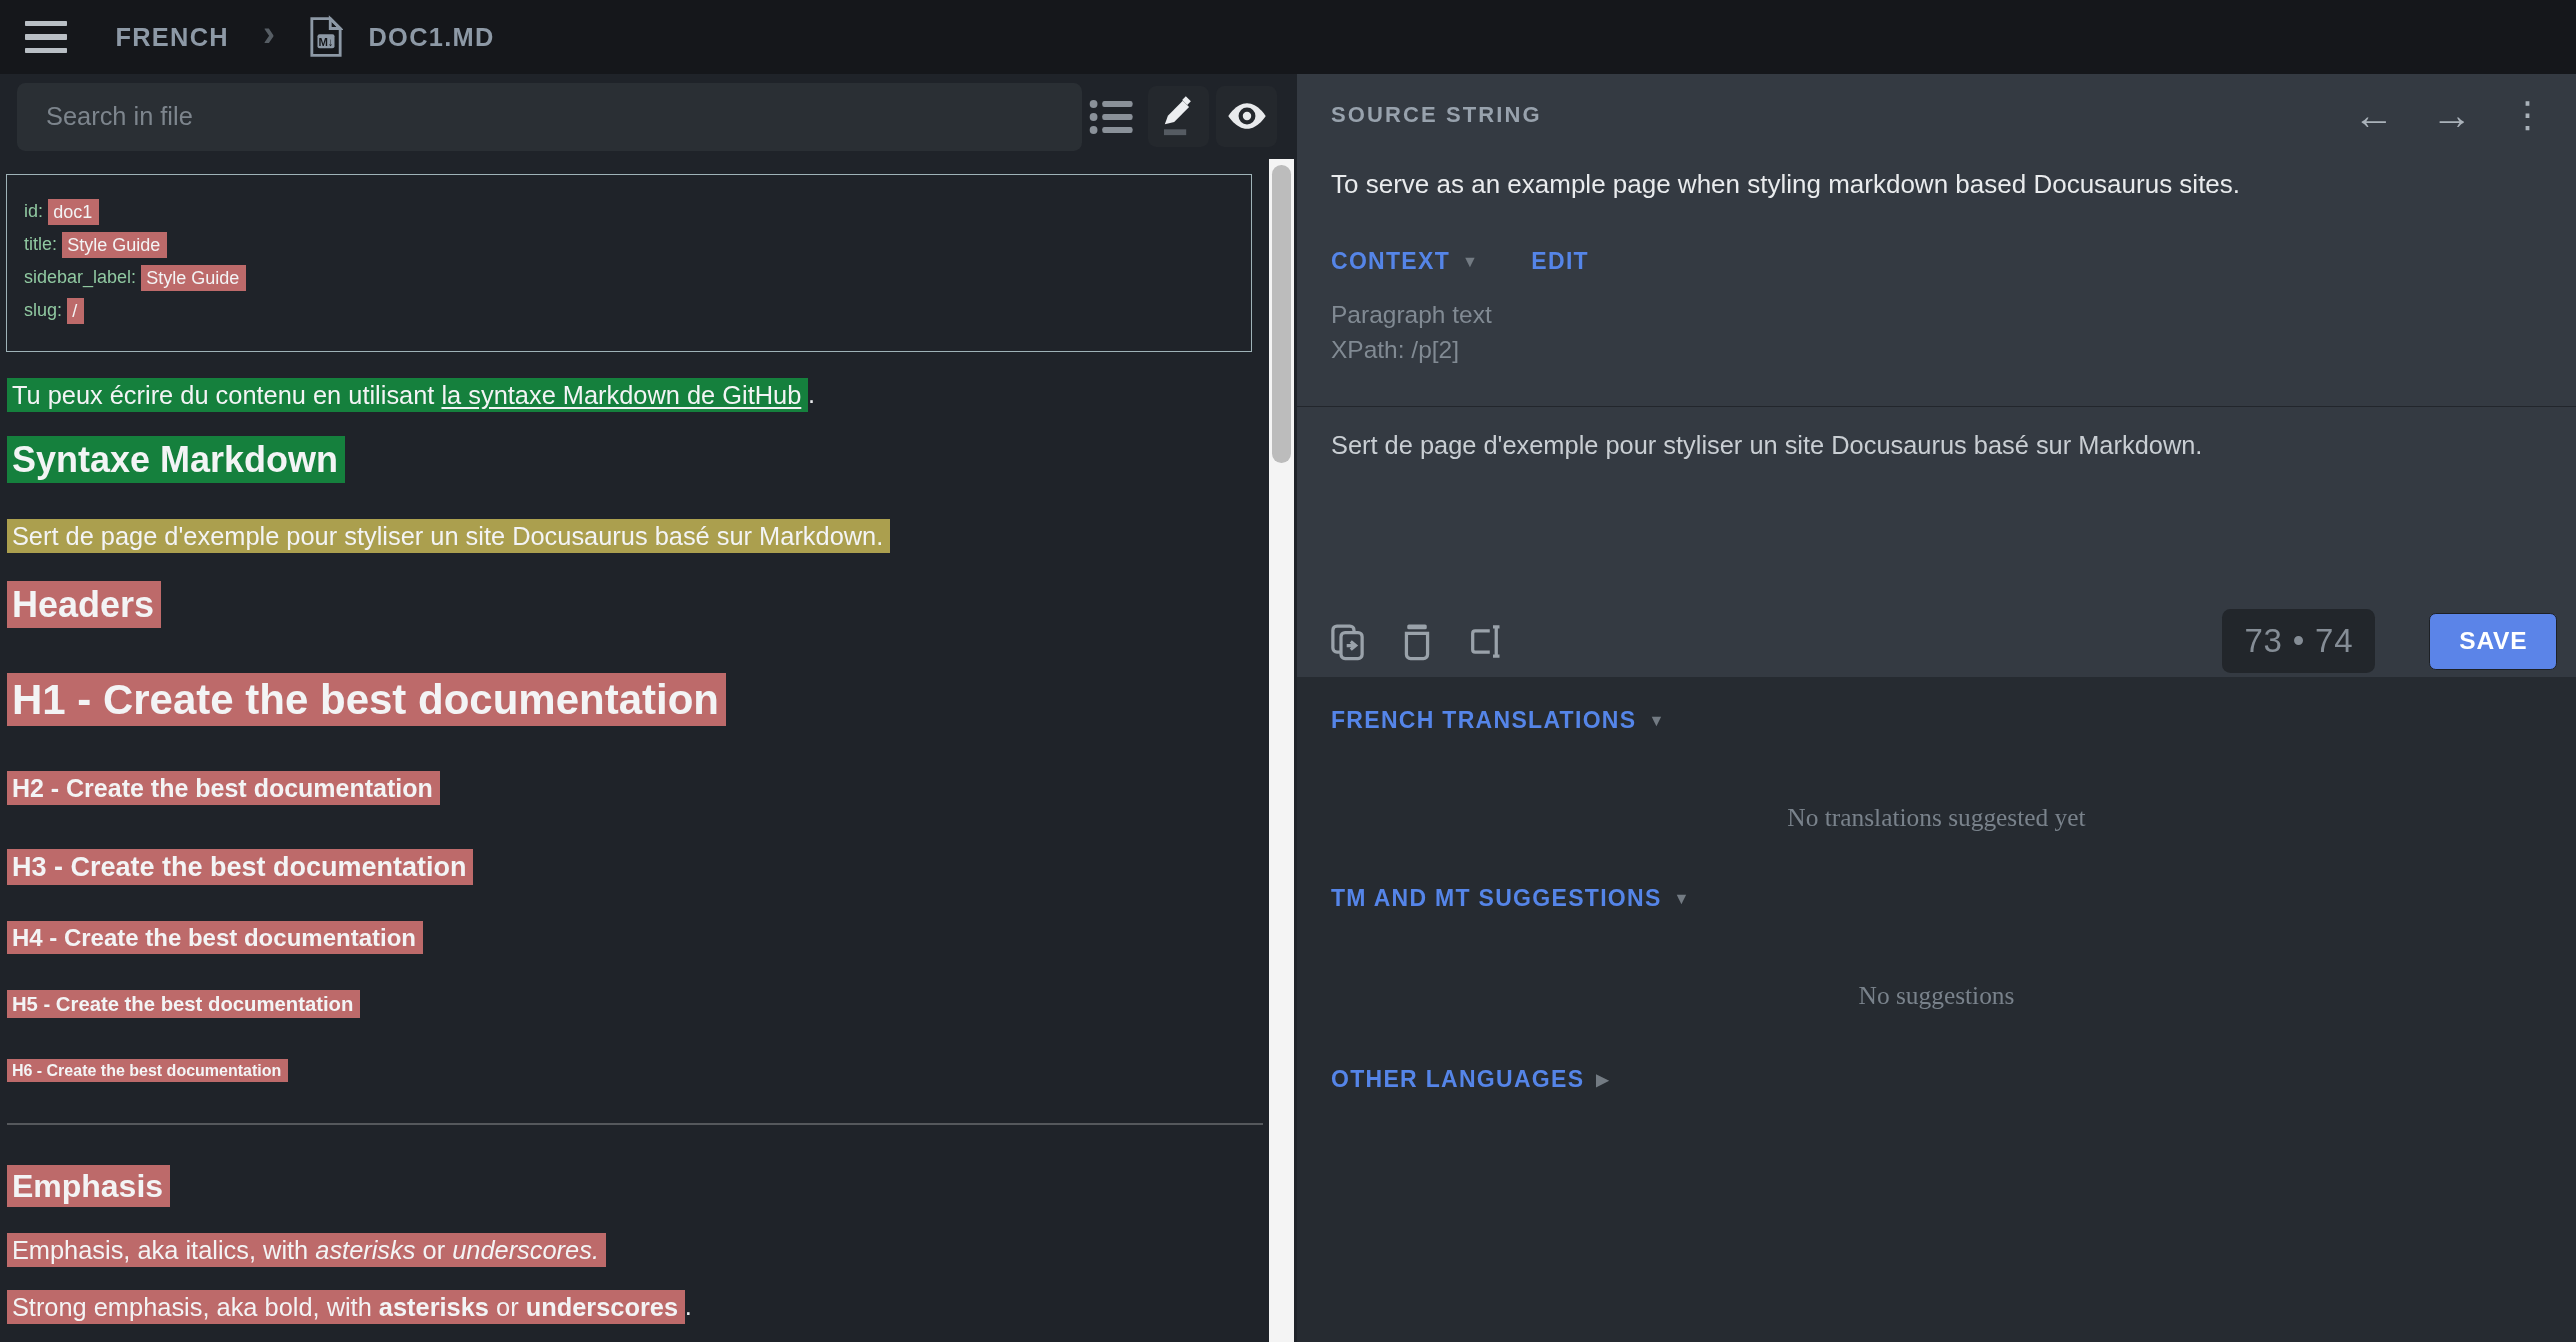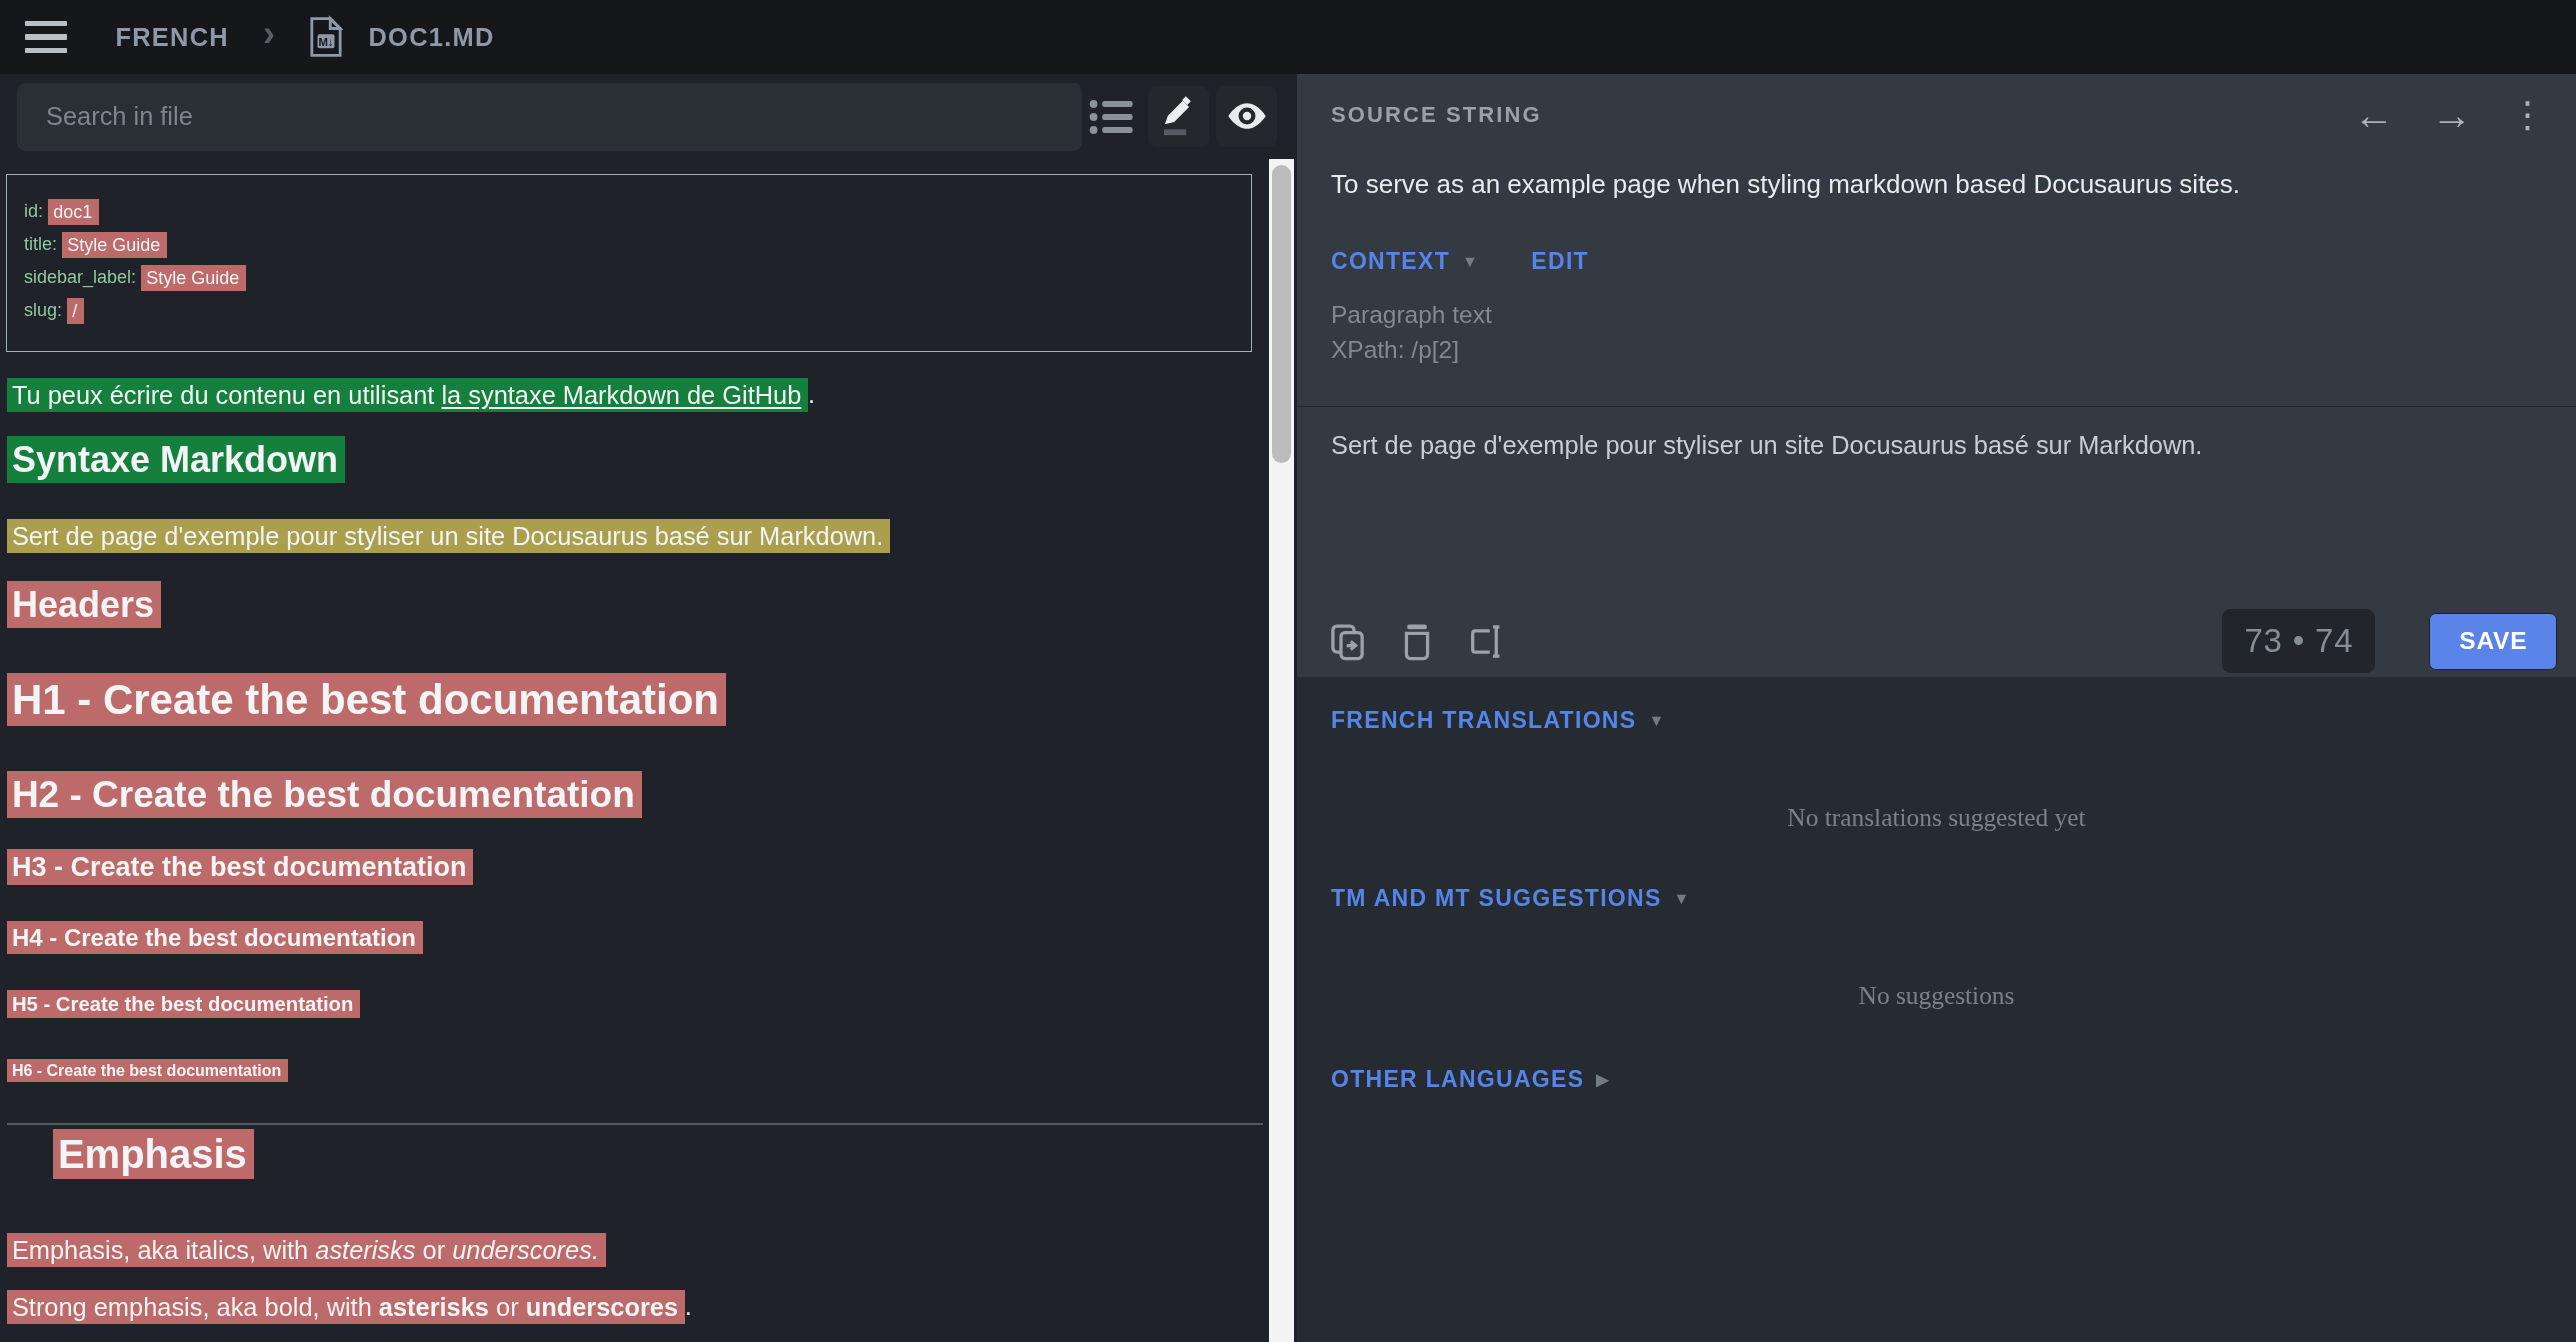--- a/index.html
+++ b/index.html
@@ -145,39 +145,39 @@
     <span class="hl hl-olive">Sert de page d'exemple pour styliser un site Docusaurus basé sur Markdown.</span>
   </div>
 
   <div class="doc-block doc-h" style="top:509px;font-size:36px;">
     <span class="hl hl-red">Headers</span>
   </div>
 
   <div class="doc-block doc-h" style="top:601px;font-size:42px;">
     <span class="hl hl-red">H1 - Create the best documentation</span>
   </div>
-  <div class="doc-block doc-h" style="top:699px;font-size:37px;">
+  <div class="doc-block doc-h" style="top:699px;font-size:25px;">
     <span class="hl hl-red">H2 - Create the best documentation</span>
   </div>
   <div class="doc-block doc-h" style="top:777px;font-size:27px;">
     <span class="hl hl-red">H3 - Create the best documentation</span>
   </div>
   <div class="doc-block doc-h" style="top:849px;font-size:24px;">
     <span class="hl hl-red">H4 - Create the best documentation</span>
   </div>
   <div class="doc-block doc-h" style="top:918px;font-size:20.3px;">
     <span class="hl hl-red">H5 - Create the best documentation</span>
   </div>
   <div class="doc-block doc-h" style="top:987px;font-size:16px;">
     <span class="hl hl-red">H6 - Create the best documentation</span>
   </div>
 
   <hr class="doc-hr">
 
-  <div class="doc-block doc-h" style="top:1057px;font-size:40px;margin-left:46px;">
+  <div class="doc-block doc-h" style="top:1093px;font-size:32px;">
     <span class="hl hl-red">Emphasis</span>
   </div>
 
   <div class="doc-block" style="top:1161px;font-size:25.4px;">
     <span class="hl hl-red"><span>Emphasis, aka italics, with </span><span class="it">asterisks</span><span> or </span><span class="it">underscores.</span></span>
   </div>
 
   <div class="doc-block" style="top:1218px;font-size:25.4px;">
     <span class="hl hl-red"><span>Strong emphasis, aka bold, with </span><span class="bd">asterisks</span><span> or </span><span class="bd">underscores</span></span><span>.</span>
   </div>

